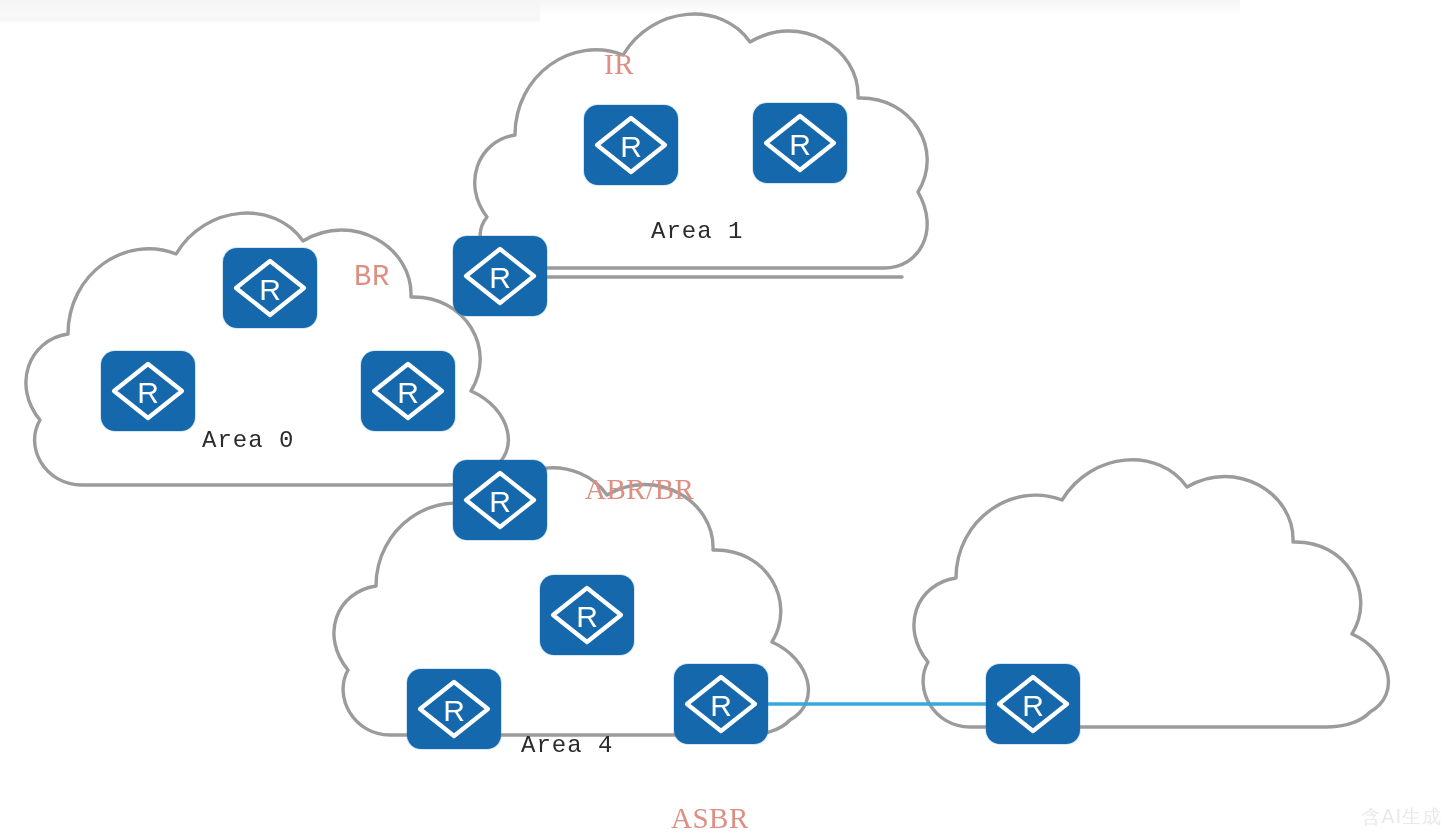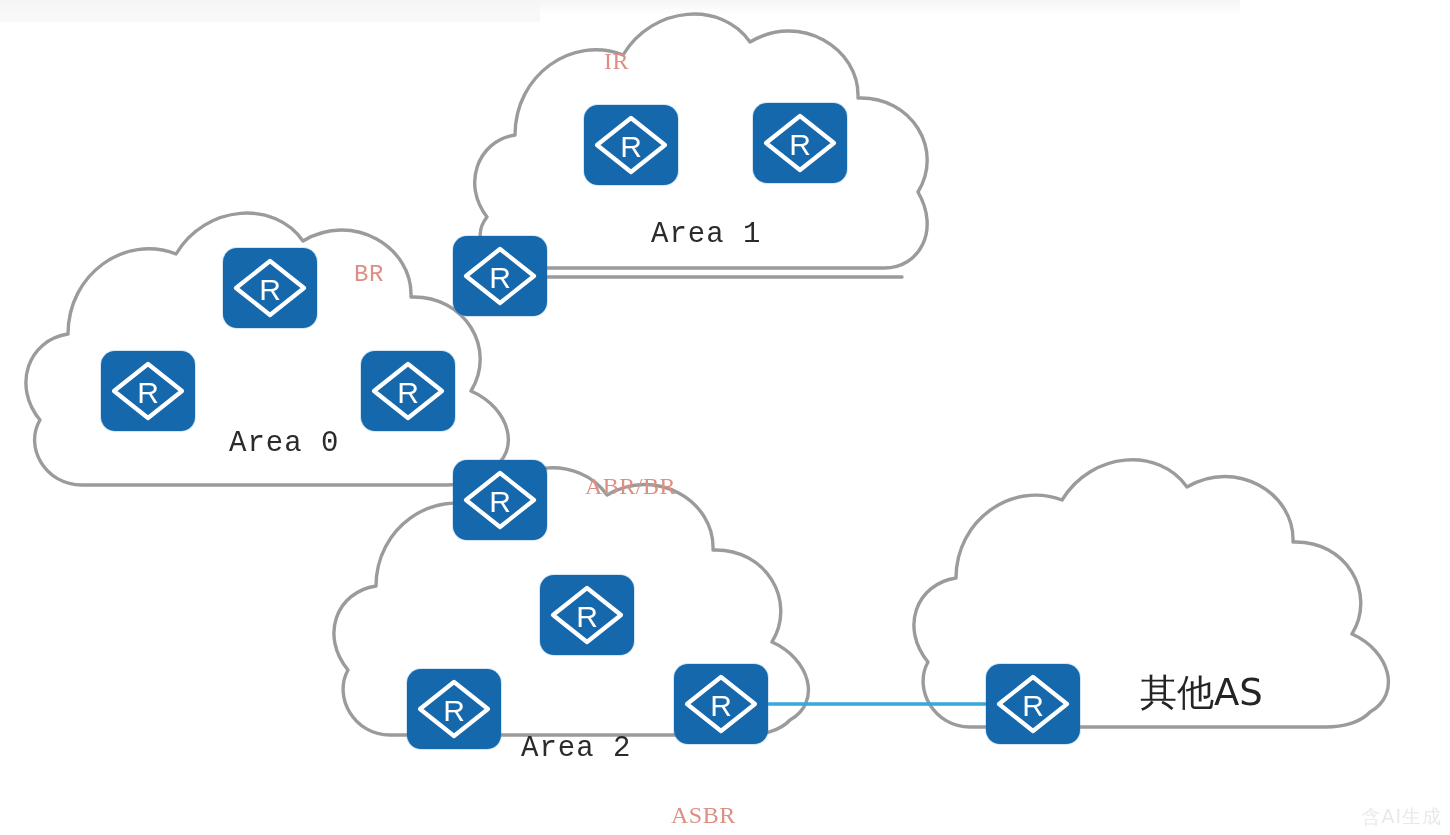--- a/index.html
+++ b/index.html
@@ -86,30 +86,30 @@
     fill: #ffffff;
     font-family: "Liberation Sans", sans-serif;
     font-size: 30px;
     text-anchor: middle;
     dominant-baseline: central;
   }
   
   .area-label {
     position: absolute;
     font-family: "Liberation Mono", "DejaVu Sans Mono", monospace;
+    font-size: 24px;
+    color: #2b2b2b;
+    white-space: nowrap;
+    letter-spacing: 1px;
+  }
+  
+  .role-label {
+    position: absolute;
+    font-family: "Liberation Serif", "DejaVu Serif", serif;
     font-size: 29px;
-    color: #2b2b2b;
-    white-space: nowrap;
-    letter-spacing: 1px;
-  }
-  
-  .role-label {
-    position: absolute;
-    font-family: "Liberation Serif", "DejaVu Serif", serif;
-    font-size: 24px;
     color: #dd8f84;
     white-space: nowrap;
     letter-spacing: 0.5px;
   }
   .as-label {
     position: absolute;
     font-family: "DejaVu Sans", "Liberation Sans", sans-serif;
     font-size: 37px;
     color: #242424;
     white-space: nowrap;
@@ -256,25 +256,24 @@
 
   <div class="router" style="left:986px; top:664px;">
     <svg viewBox="0 0 94 80">
       <path class="dia" d="M47 13 L81 40 L47 67 L13 40 Z"></path>
       <text class="rchar" x="47" y="41">R</text>
     </svg>
   </div>
 
   <div class="area-label" style="left:651px; top:218px;">Area 1</div>
 
-  <div class="area-label" style="left:229px; top:427px;">Area 0</div>
-
-  <div class="area-label" style="left:521px; top:732px;">Area 2</div>
-
-  <div class="as-label" style="left:1140px; top:668px;">其他AS</div>
+  <div class="area-label" style="left:202px; top:427px;">Area 0</div>
+
+  <div class="area-label" style="left:521px; top:732px;">Area 4</div>
+
 
   <div class="role-label" style="left:604px; top:48px;">IR</div>
 
   <div class="role-label" style="left:354px; top:261px;font-family:Liberation Mono, monospace;">BR</div>
 
   <div class="role-label" style="left:585px; top:473px;">ABR/BR</div>
 
   <div class="role-label" style="left:671px; top:802px;">ASBR</div>
 
   <div class="watermark">含AI生成</div>

